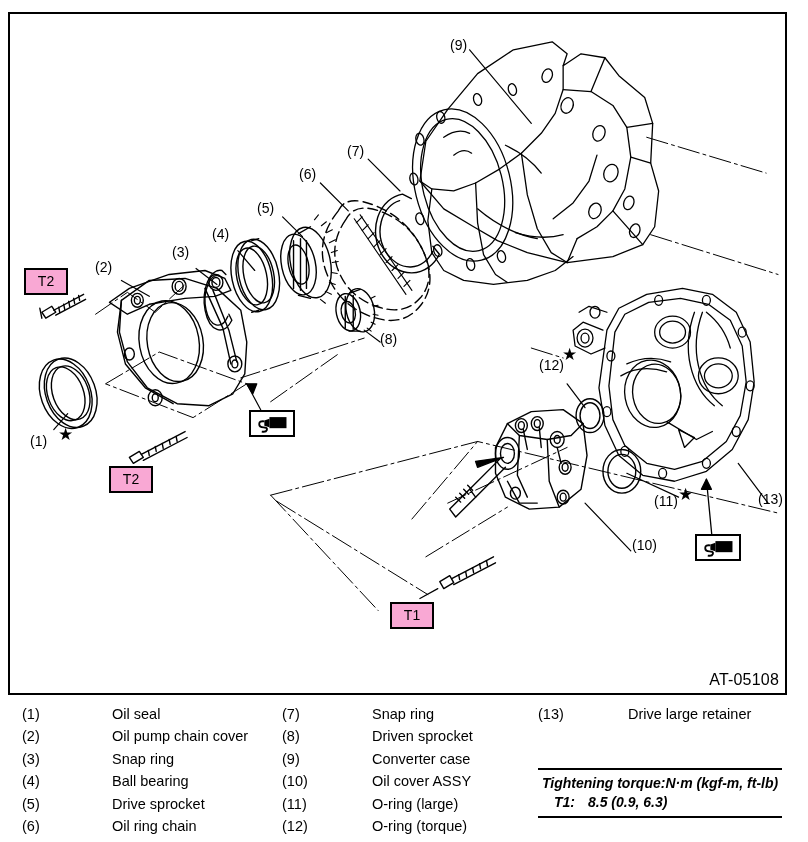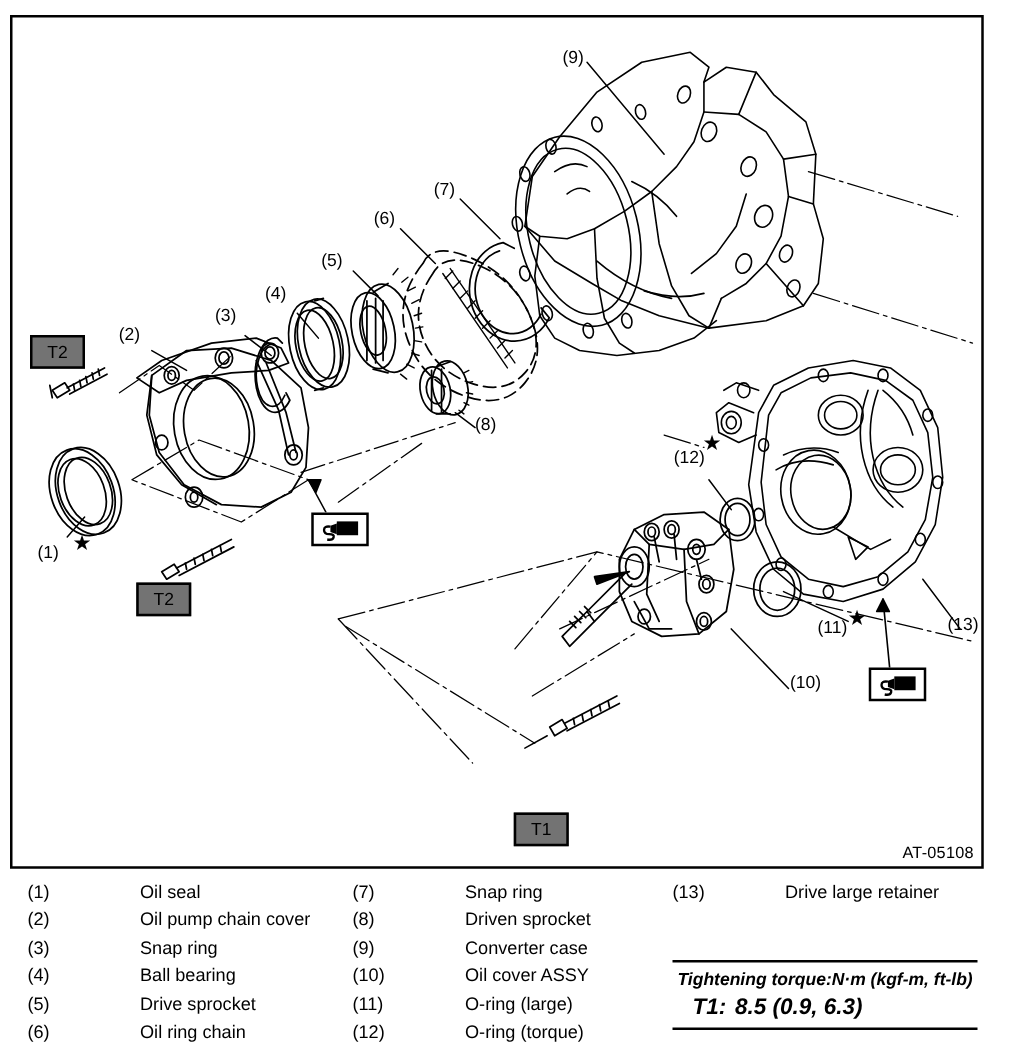--- a/index.html
+++ b/index.html
@@ -34,21 +34,21 @@
     top: 0;
     width: 100%;
     height: 100%;
     display: block;
   }
 
   #diagram-id {
     position: absolute;
     right: 6px;
     bottom: 4px;
-    font-size: 13px;
+    font-size: 16px;
     letter-spacing: .2px;
     font-family: "Liberation Sans", sans-serif;
   }
 
   
   .callout {
     position: absolute;
     font-size: 14px;
     font-family: "Liberation Sans", sans-serif;
     white-space: nowrap;
@@ -57,21 +57,21 @@
   .star {
     position: absolute;
     font-size: 17px;
     line-height: 1;
   }
 
   
   .torque-box {
     position: absolute;
     border: 2px solid #000;
-    background: #737373;
+    background: #f9a8d4;
     font-size: 14px;
     font-family: "Liberation Sans", sans-serif;
     text-align: center;
     box-sizing: border-box;
     padding: 3px 0 4px;
     width: 44px;
   }
 
   
   .sealant-box {
@@ -128,21 +128,21 @@
     font-style: italic;
     font-weight: bold;
     font-size: 14px;
     white-space: nowrap;
     padding: 2px 0 1px 4px;
   }
   .tq-row {
     display: flex;
     font-style: italic;
     font-weight: bold;
-    font-size: 18px;
+    font-size: 14px;
     padding-left: 16px;
     line-height: 1.45;
     white-space: nowrap;
   }
   .tq-key { width: 34px; flex: 0 0 34px; }
   .tq-val { }
 </style>
 </head>
 <body>
 
@@ -446,21 +446,21 @@
     <span class="callout" style="left: 370px; top: 318px;">(8)</span>
     <span class="callout" style="left: 440px; top: 24px;">(9)</span>
     <span class="callout" style="left: 622px; top: 524px;">(10)</span>
     <span class="callout" style="left: 644px; top: 480px;">(11)</span>
     <span class="star" style="left: 668px; top: 472px;">★</span>
     <span class="callout" style="left: 529px; top: 344px;">(12)</span>
     <span class="star" style="left: 552px; top: 332px;">★</span>
     <span class="callout" style="left: 748px; top: 478px;">(13)</span>
     <div class="torque-box" style="left: 14px; top: 254px;">T2</div>
     <div class="torque-box" style="left: 99px; top: 452px;">T2</div>
-    <div class="torque-box" style="left: 401px; top: 588px; margin-top: 48px;">T1</div>
+    <div class="torque-box" style="left: 380px; top: 588px;">T1</div>
     <div class="sealant-box" style="left: 239px; top: 396px;">
       <svg viewBox="0 0 46 27" xmlns="http://www.w3.org/2000/svg">
         <rect x="20" y="6" width="20" height="13" fill="#000"></rect>
         <path d="M20 8 L14 10 L14 16 L20 18 Z" fill="#000"></path>
         <path d="M14 11 q-6 -1 -6 3 q0 4 5 4 q5 0 4 3 q-1 3 -6 2" fill="none" stroke="#000" stroke-width="2.2"></path>
       </svg>
     </div>
     <div class="sealant-box" style="left: 685px; top: 520px;">
       <svg viewBox="0 0 46 27" xmlns="http://www.w3.org/2000/svg">
         <rect x="20" y="6" width="20" height="13" fill="#000"></rect>

